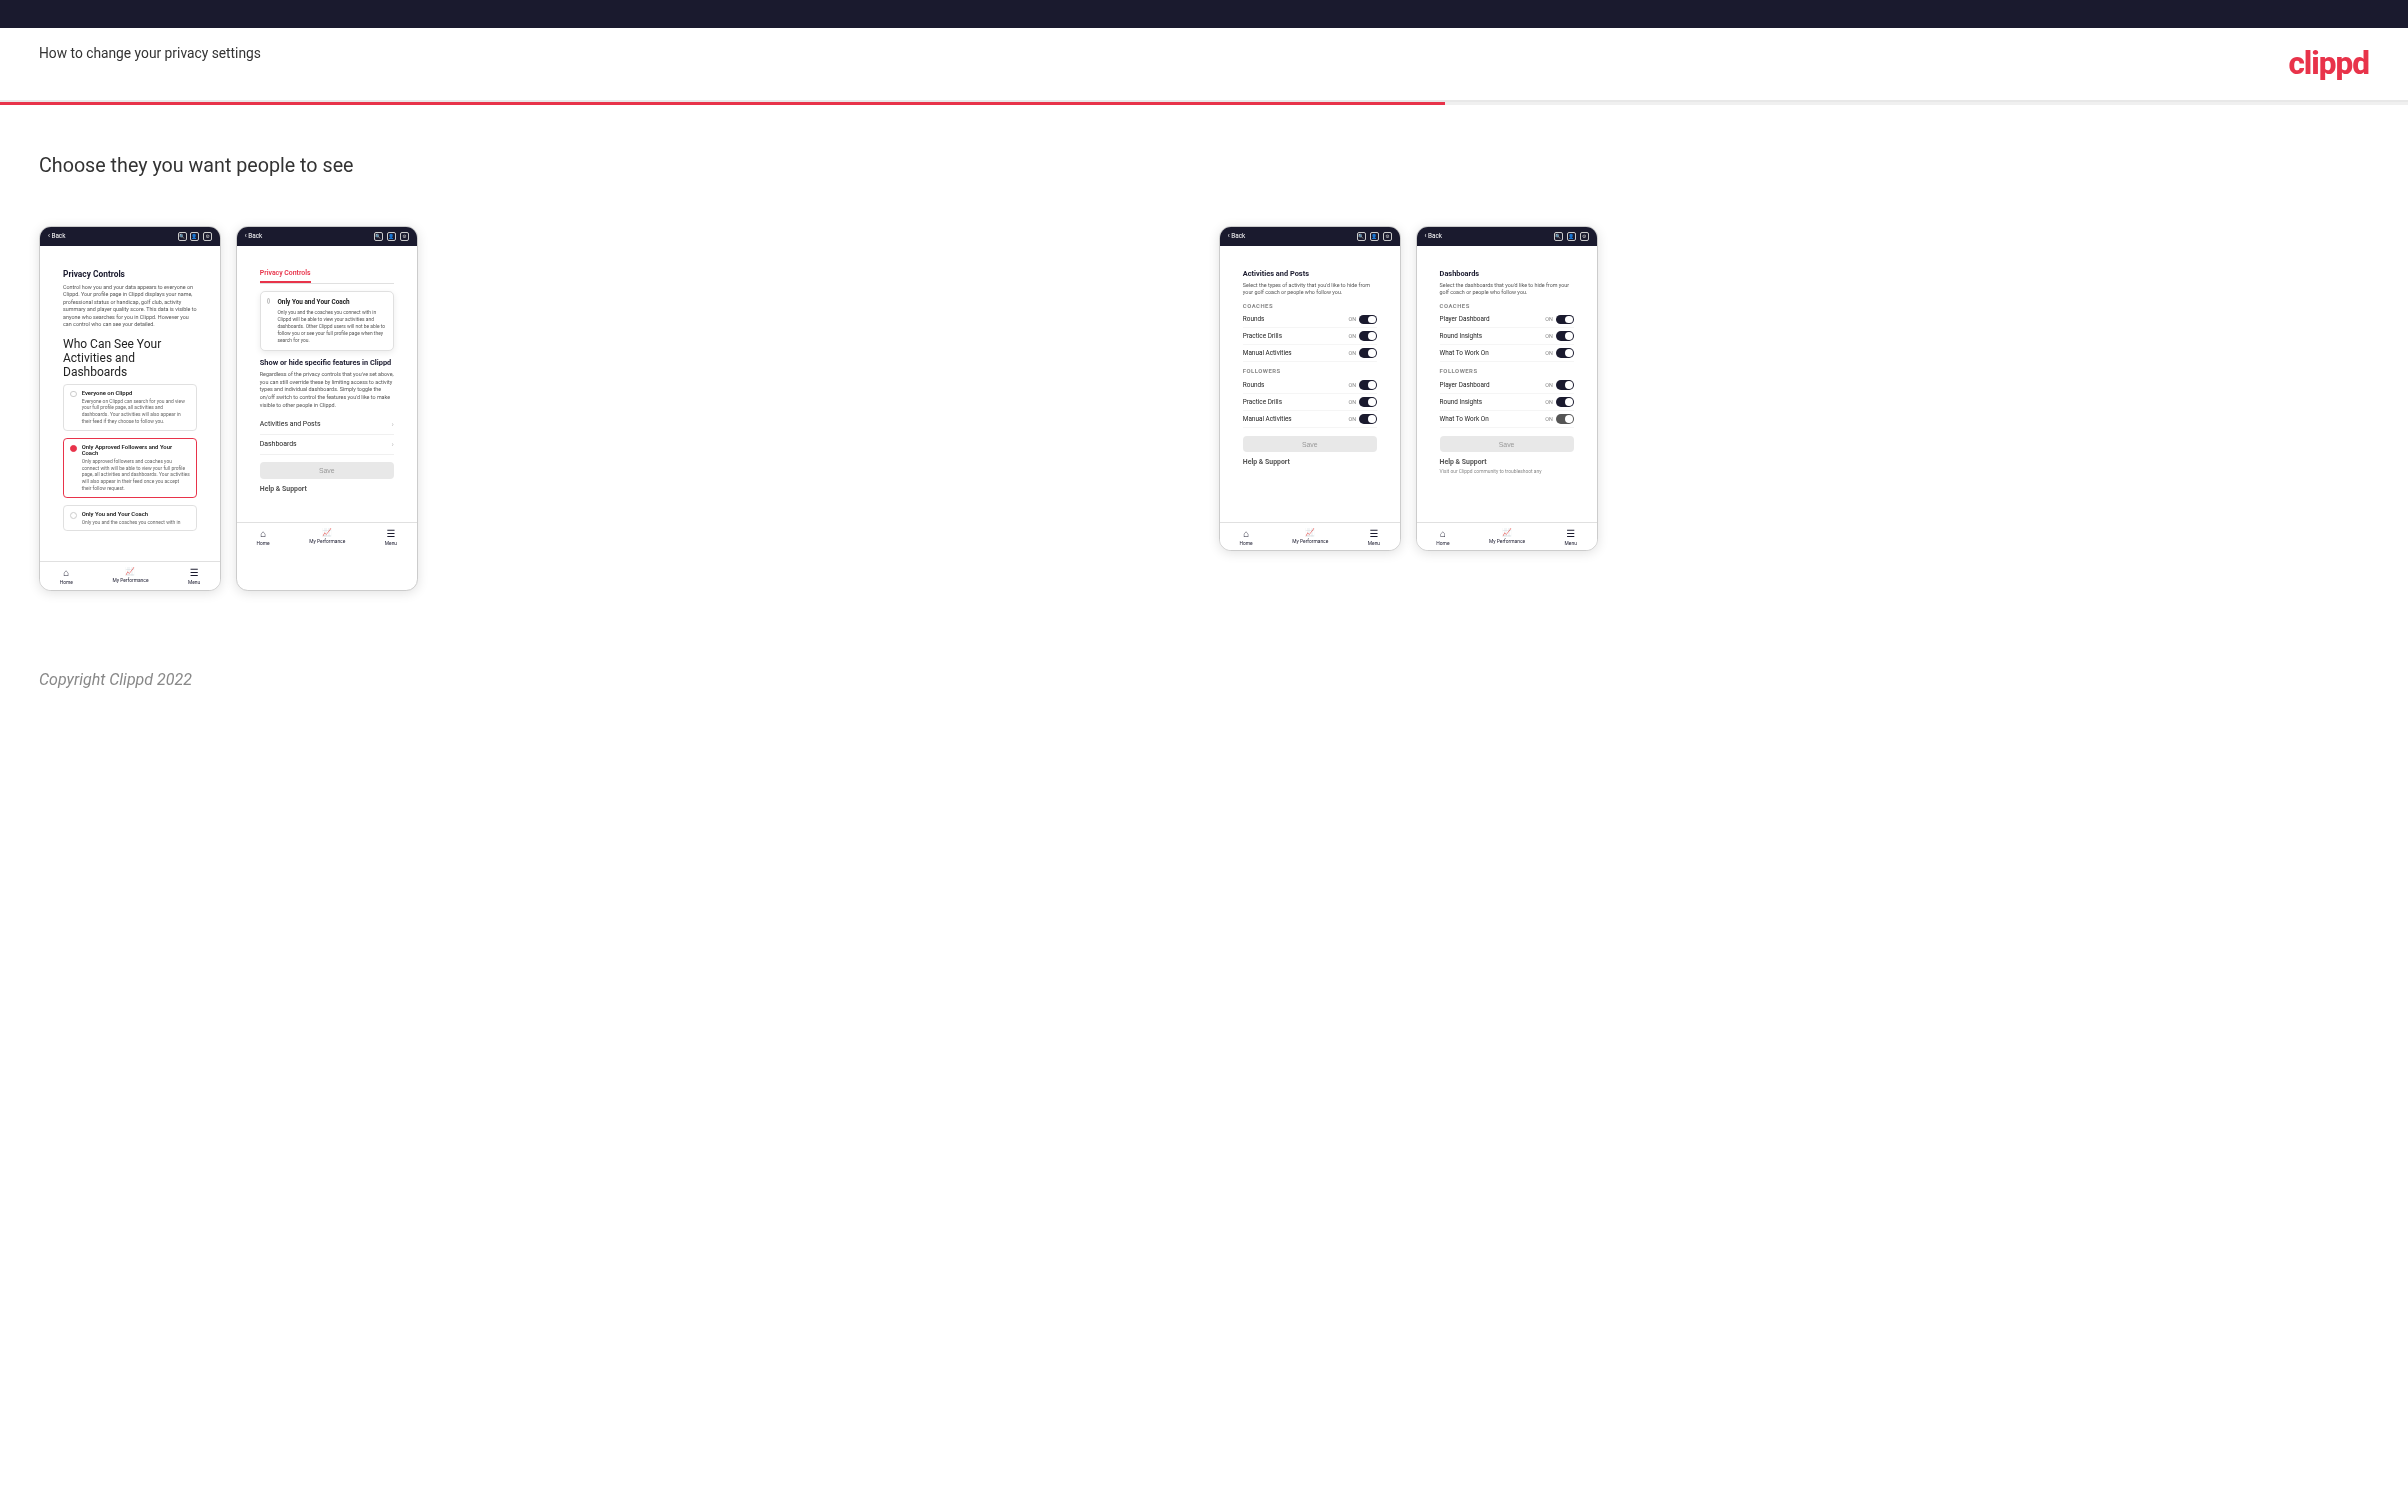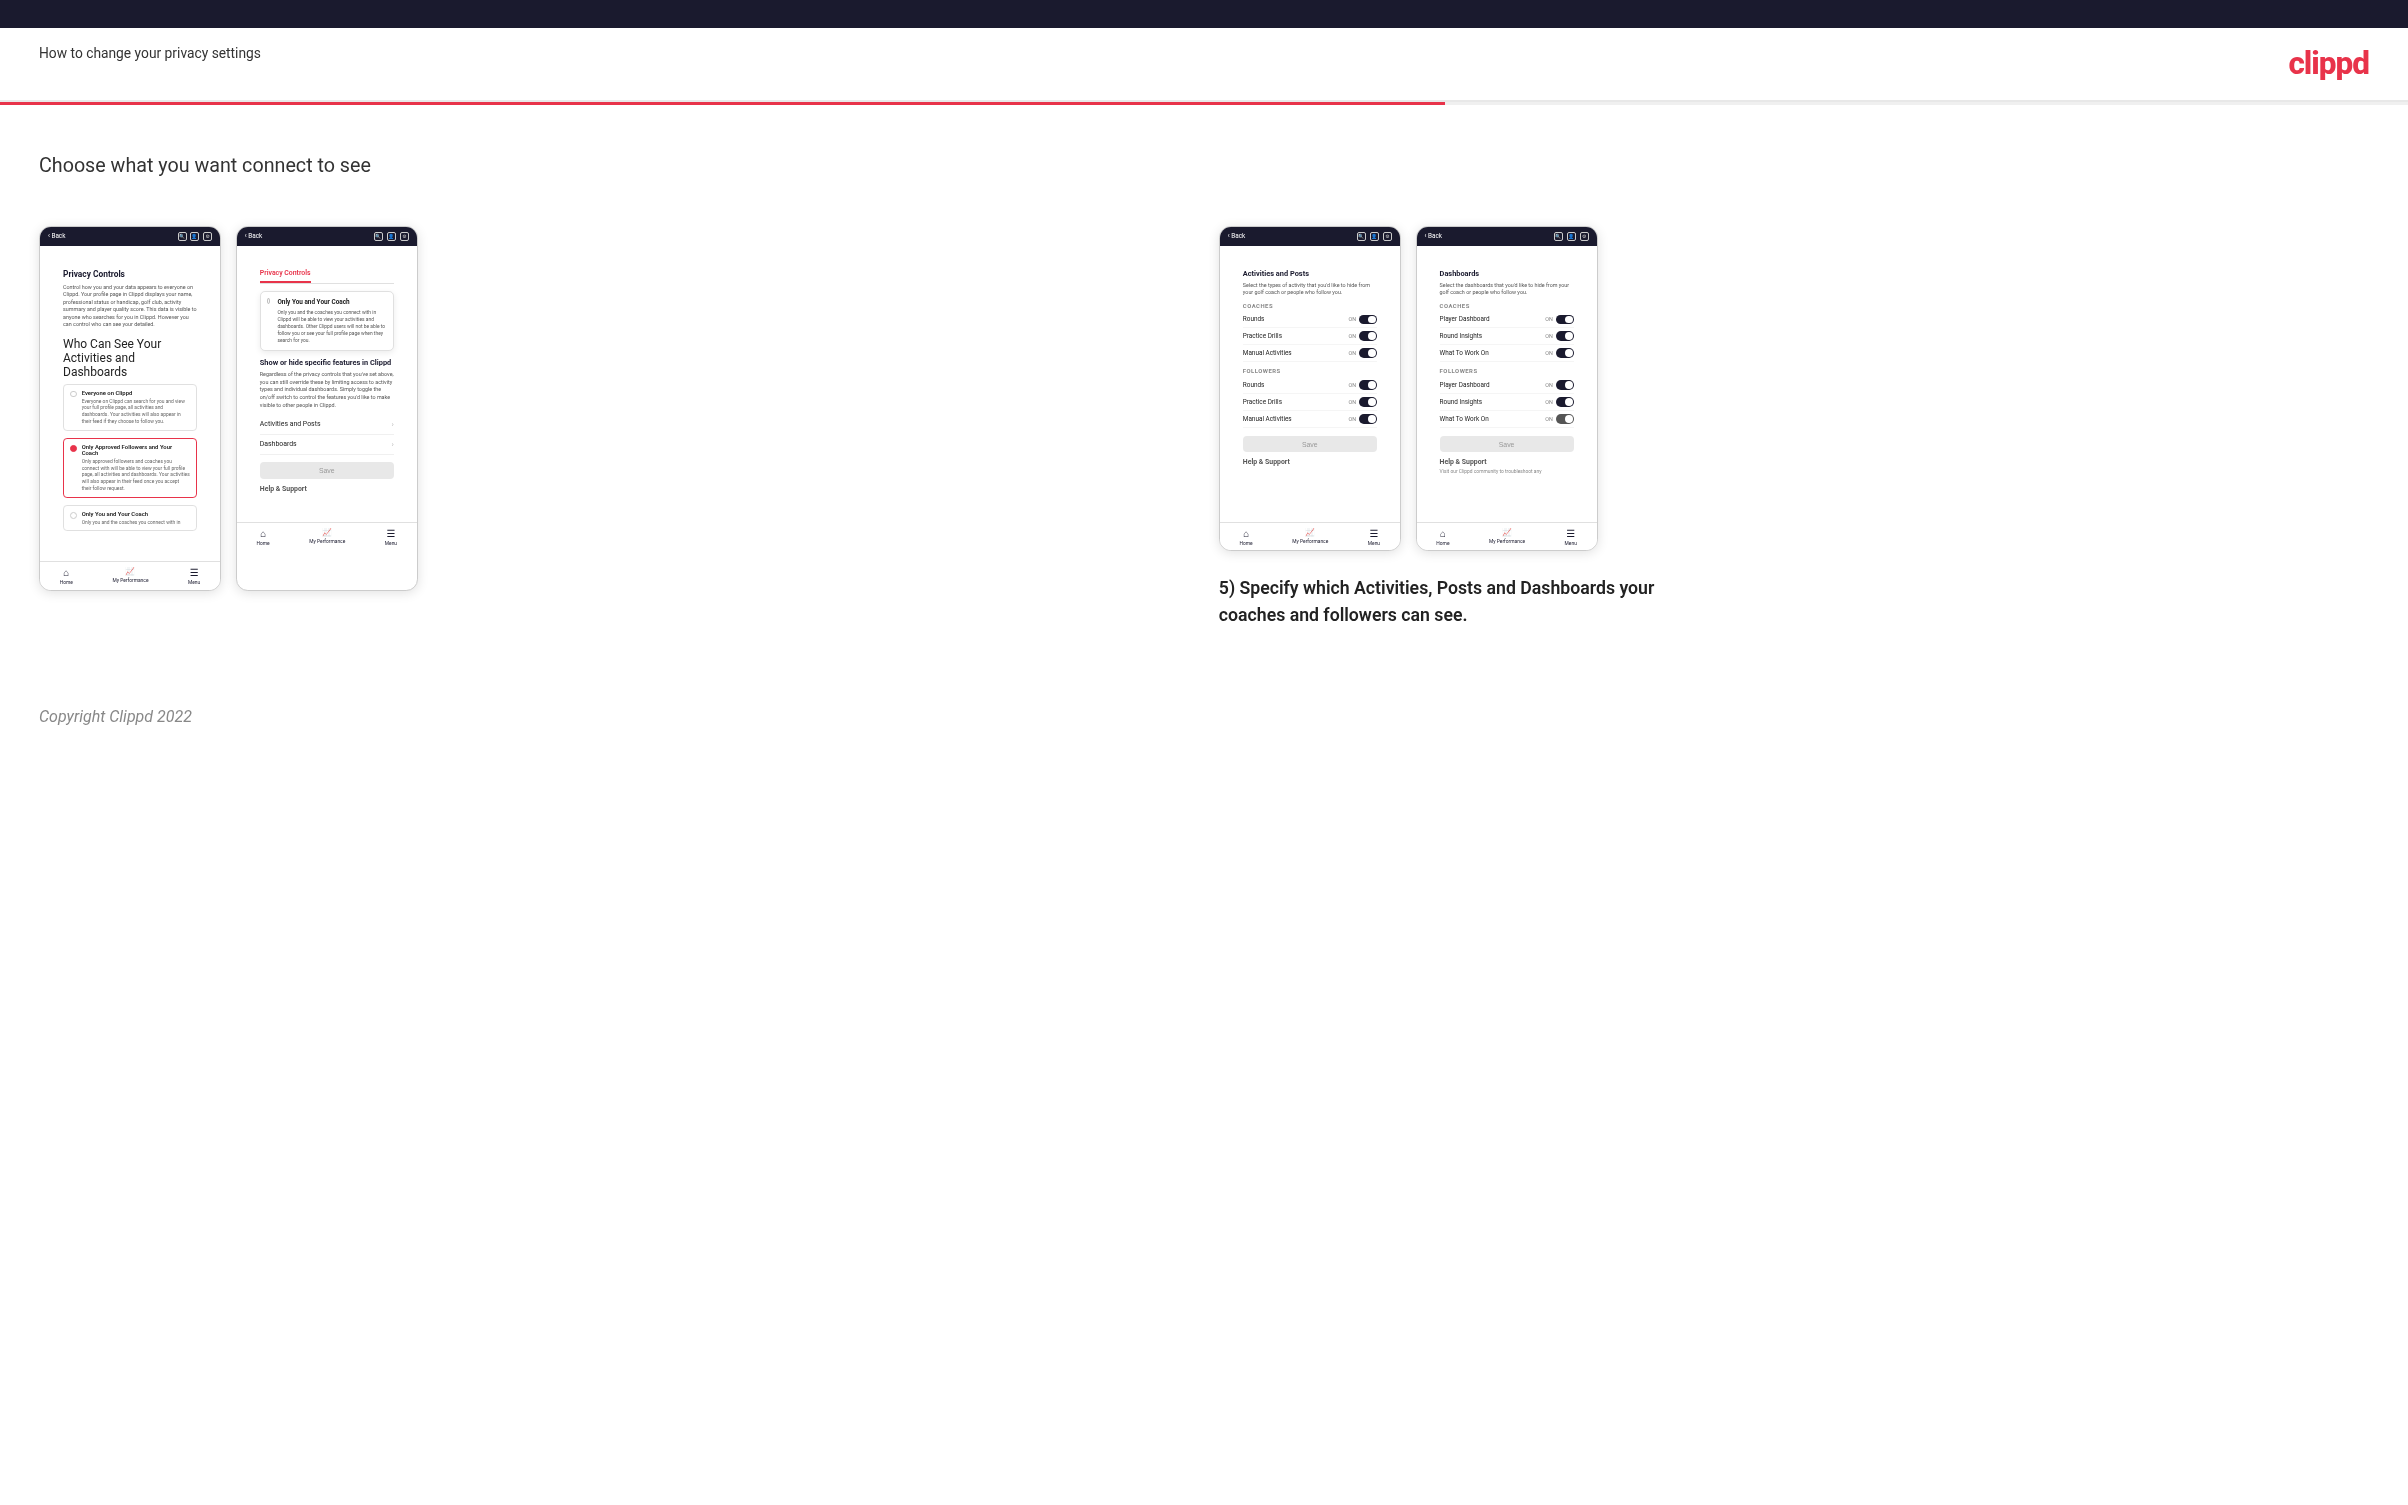--- a/index.html
+++ b/index.html
@@ -333,21 +333,21 @@
 
 <div class="header">
   <span class="header-title">How to change your privacy settings</span>
   <span class="logo">clippd</span>
 </div>
 
 <div class="header-divider"></div>
 
 <div class="main-content">
 
-  <p class="page-subheading">Choose what you want connect to see</p>
+  <p class="page-subheading">Choose they you want people to see</p>
 
   <div style="display:flex; gap:29.6px; align-items:flex-start;">
 
     <div style="display:flex; flex-direction:column; flex:2;">
       <div style="display:flex; gap:14.8px;">
 
         <div class="phone-mockup">
           <div class="phone-nav-bar">
             <span class="phone-nav-back">‹ Back</span>
             <div class="phone-nav-icons">
@@ -620,23 +620,20 @@
             </div>
             <div class="bottom-nav-item">
               <span class="bottom-nav-icon">☰</span>
               <span class="bottom-nav-label">Menu</span>
             </div>
           </div>
         </div>
 
       </div>
 
-      <div style="margin-top:23.6px; max-width:473px;">
-        <p style="font-size:17.7px; font-weight:600; color:#222; line-height:1.5;">5) Specify which Activities, Posts and Dashboards your  coaches and followers can see.</p>
-      </div>
     </div>
 
   </div>
 
 </div>
 
 <div class="footer">
   <span>Copyright Clippd 2022</span>
 </div>
 

